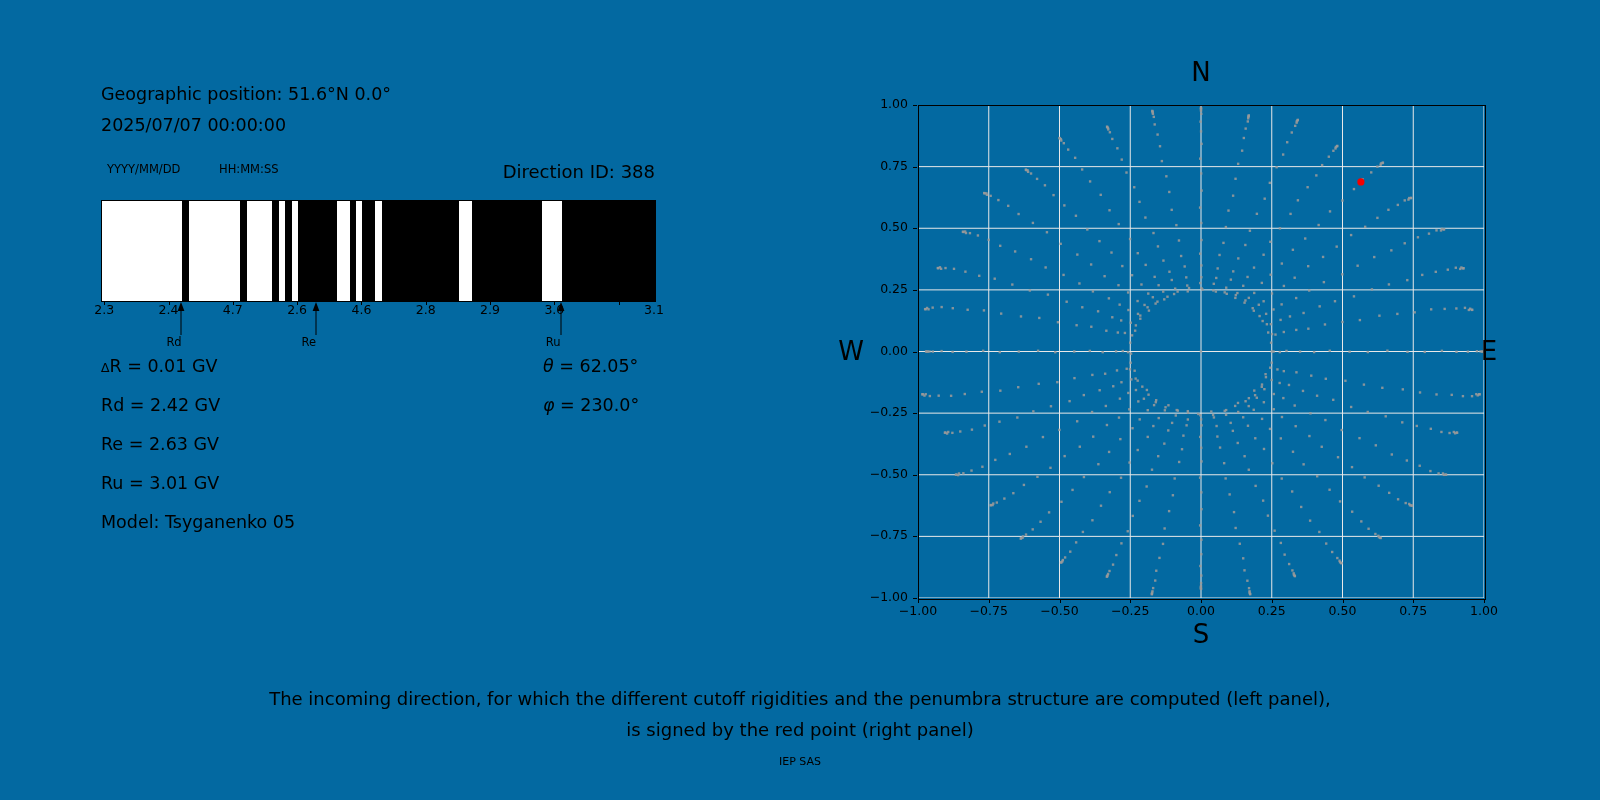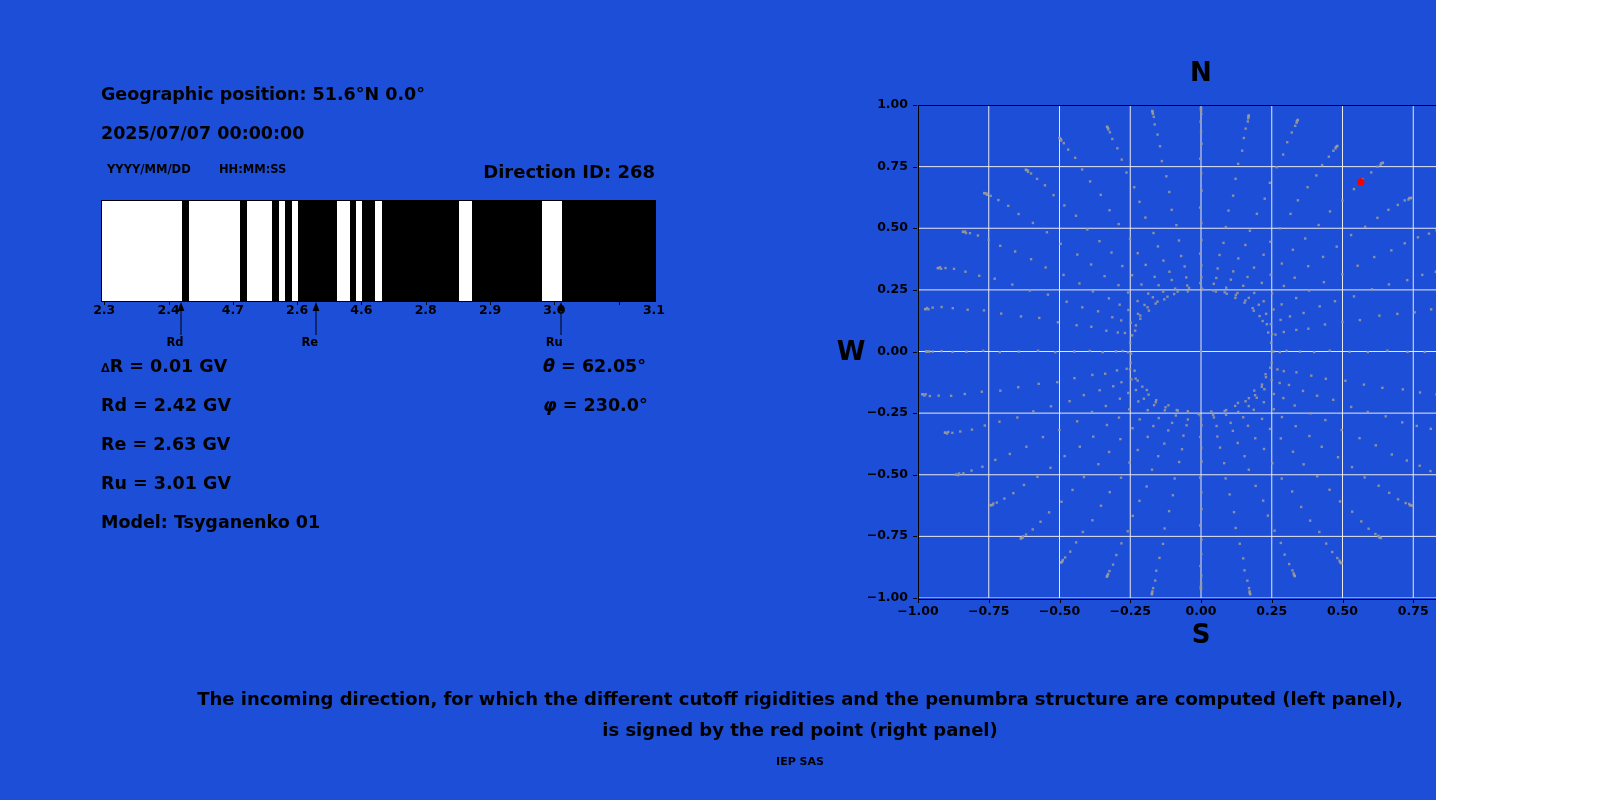--- a/index.html
+++ b/index.html
@@ -1,26 +1,26 @@
 <!DOCTYPE html>
 <html><head>
 <meta charset="utf-8">
 <style>
   html,body{margin:0;padding:0;background:#fff;}
   .canvas{
-    position:relative;width:1436px;height:800px;background:#1d4ed8;overflow:hidden;
-    font-family:"DejaVu Sans","Liberation Sans",sans-serif;color:#000;font-weight:bold;
+    position:relative;width:1600px;height:800px;background:#0369a1;overflow:hidden;
+    font-family:"DejaVu Sans","Liberation Sans",sans-serif;color:#000;
   }
   .abs{position:absolute;}
   .t17{font-size:17.5px;line-height:1.1;}
   .t18{font-size:18px;line-height:1.1;}
   .t11{font-size:11.5px;line-height:1.1;}
   .tick{font-size:12.5px;line-height:1;}
   .geo{left:101px;top:85px;}
-  .datetime{left:101px;top:124px;}
+  .datetime{left:101px;top:116px;}
   .fmt-date{left:107px;top:163px;}
   .fmt-time{left:219px;top:163px;}
   .dirid{left:355px;top:162px;width:300px;text-align:right;}
   .barcode-frame{left:101px;top:200px;width:553px;height:100px;border:1px solid #000;background:#fff;}
   .bar-black{position:absolute;top:0;height:100%;background:#000;}
   .bx-tickmark{position:absolute;width:1px;height:4px;background:#000;top:301px;}
   .bx-label{position:absolute;top:304px;width:40px;margin-left:-20px;text-align:center;}
   .arrow-wrap{position:absolute;top:302px;width:10px;height:34px;margin-left:-5px;}
   .arrow-label{position:absolute;top:336px;width:30px;margin-left:-15px;text-align:left;}
   .info-row{left:101px;width:320px;}
@@ -41,21 +41,21 @@
 </style>
 </head>
 <body>
 
 <div class="canvas">
 
   <div class="abs t17 geo">Geographic position: 51.6°N 0.0°</div>
   <div class="abs t17 datetime">2025/07/07 00:00:00</div>
   <div class="abs t11 fmt-date">YYYY/MM/DD</div>
   <div class="abs t11 fmt-time">HH:MM:SS</div>
-  <div class="abs t18 dirid">Direction ID: 268</div>
+  <div class="abs t18 dirid">Direction ID: 388</div>
 
   <div class="abs barcode-frame" id="barcode">
       <div class="bar-black" style="left: 14.5349%; width: 1.16279%; background: rgb(0, 0, 0);"></div>
       <div class="bar-black" style="left: 25%; width: 1.16279%; background: rgb(0, 0, 0);"></div>
       <div class="bar-black" style="left: 30.814%; width: 1.16279%; background: rgb(0, 0, 0);"></div>
       <div class="bar-black" style="left: 33.1395%; width: 1.16279%; background: rgb(0, 0, 0);"></div>
       <div class="bar-black" style="left: 35.4651%; width: 6.97674%; background: rgb(0, 0, 0);"></div>
       <div class="bar-black" style="left: 44.7674%; width: 1.16279%; background: rgb(0, 0, 0);"></div>
       <div class="bar-black" style="left: 47.093%; width: 2.32558%; background: rgb(0, 0, 0);"></div>
       <div class="bar-black" style="left: 50.5814%; width: 13.9535%; background: rgb(0, 0, 0);"></div>
@@ -97,21 +97,21 @@
           <line x1="5" y1="33" x2="5" y2="5" stroke="#000" stroke-width="1"></line>
           <polygon points="5,0 1.6,9 8.4,9" fill="#000"></polygon>
         </svg></div>
       <div class="arrow-label t11" style="left: 560.762px;">Ru</div>
     </div>
 
   <div class="abs t17 info-row row-delta" style="top:357px">∆R = 0.01 GV</div>
   <div class="abs t17 info-row" style="top:396px">Rd = 2.42 GV</div>
   <div class="abs t17 info-row" style="top:435px">Re = 2.63 GV</div>
   <div class="abs t17 info-row" style="top:474px">Ru = 3.01 GV</div>
-  <div class="abs t17 info-row" style="top:513px">Model: Tsyganenko 01</div>
+  <div class="abs t17 info-row" style="top:513px">Model: Tsyganenko 05</div>
   <div class="abs t17 angle-row row-greek" style="top:357px">θ = 62.05°</div>
   <div class="abs t17 angle-row row-greek" style="top:396px">φ = 230.0°</div>
 
   <svg class="abs sc-svg" id="scatter-svg" width="566" height="493" viewBox="0 0 566 493">
       <line x1="0" y1="0" x2="0" y2="493" stroke="#e9e9e9" stroke-width="1"></line>
       <line x1="70.75" y1="0" x2="70.75" y2="493" stroke="#e9e9e9" stroke-width="1"></line>
       <line x1="141.5" y1="0" x2="141.5" y2="493" stroke="#e9e9e9" stroke-width="1"></line>
       <line x1="212.25" y1="0" x2="212.25" y2="493" stroke="#e9e9e9" stroke-width="1"></line>
       <line x1="283" y1="0" x2="283" y2="493" stroke="#e9e9e9" stroke-width="1"></line>
       <line x1="353.75" y1="0" x2="353.75" y2="493" stroke="#e9e9e9" stroke-width="1"></line>

